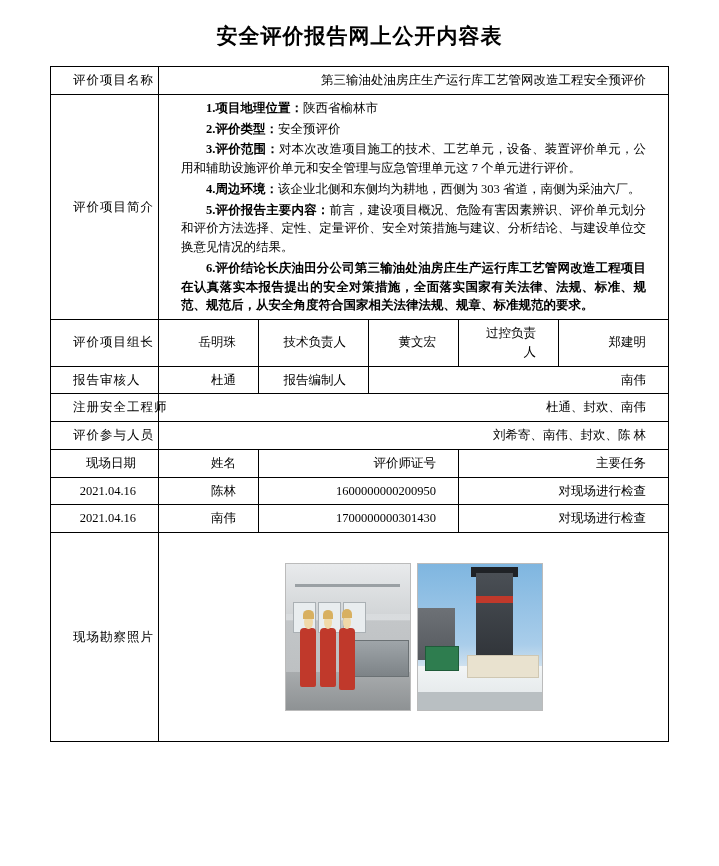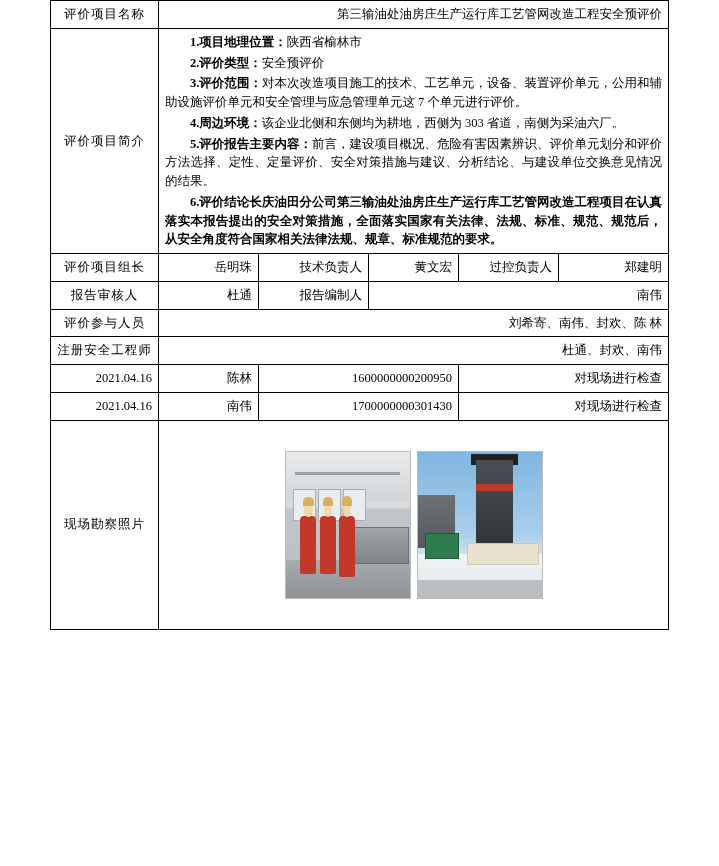--- a/index.html
+++ b/index.html
@@ -30,21 +30,21 @@
     font-family: "Liberation Serif", "DejaVu Serif", serif;
   }
   table.main {
     border-collapse: collapse;
     width: 618px;
     margin: 0 auto;
     table-layout: fixed;
   }
   table.main td {
     border: 1px solid #000000;
-    padding: 4px 6px;
+    padding: 4px 22px;
     font-size: 12.5px;
     vertical-align: middle;
     line-height: 1.5;
   }
   .lbl {
     text-align: center;
     white-space: nowrap;
     letter-spacing: 1px;
   }
   .ctr {
@@ -174,20 +174,21 @@
   .p2 .road {
     position: absolute; left: 0; bottom: 0; width: 100%; height: 12%;
     background: #b9bfc2;
   }
 </style>
 </head>
 <body>
 
 <div class="page">
 
+  <div class="doc-title">安全评价报告网上公开内容表</div>
 
   <table class="main">
     <colgroup>
       <col style="width:108px">
       <col style="width:100px">
       <col style="width:110px">
       <col style="width:90px">
       <col style="width:100px">
       <col style="width:110px">
     </colgroup>
@@ -220,30 +221,36 @@
     </tr>
 
     <tr>
       <td class="lbl">报告审核人</td>
       <td class="ctr">杜通</td>
       <td class="ctr">报告编制人</td>
       <td class="ctr" colspan="3">南伟</td>
     </tr>
 
     <tr>
+      <td class="lbl">注册安全工程师</td>
+      <td class="ctr" colspan="5">杜通、封欢、南伟</td>
+    </tr>
+
+    <tr>
       <td class="lbl">评价参与人员</td>
       <td class="ctr" colspan="5">刘希寄、南伟、封欢、陈  林</td>
     </tr>
 
-    <tr>
-      <td class="lbl">注册安全工程师</td>
-      <td class="ctr" colspan="5">杜通、封欢、南伟</td>
-    </tr>
-
-
+
+    <tr>
+      <td class="ctr">现场日期</td>
+      <td class="ctr">姓名</td>
+      <td class="ctr" colspan="2">评价师证号</td>
+      <td class="ctr" colspan="2">主要任务</td>
+    </tr>
 
     <tr>
       <td class="ctr">2021.04.16</td>
       <td class="ctr">陈林</td>
       <td class="ctr" colspan="2">1600000000200950</td>
       <td class="ctr" colspan="2">对现场进行检查</td>
     </tr>
 
     <tr>
       <td class="ctr">2021.04.16</td>

